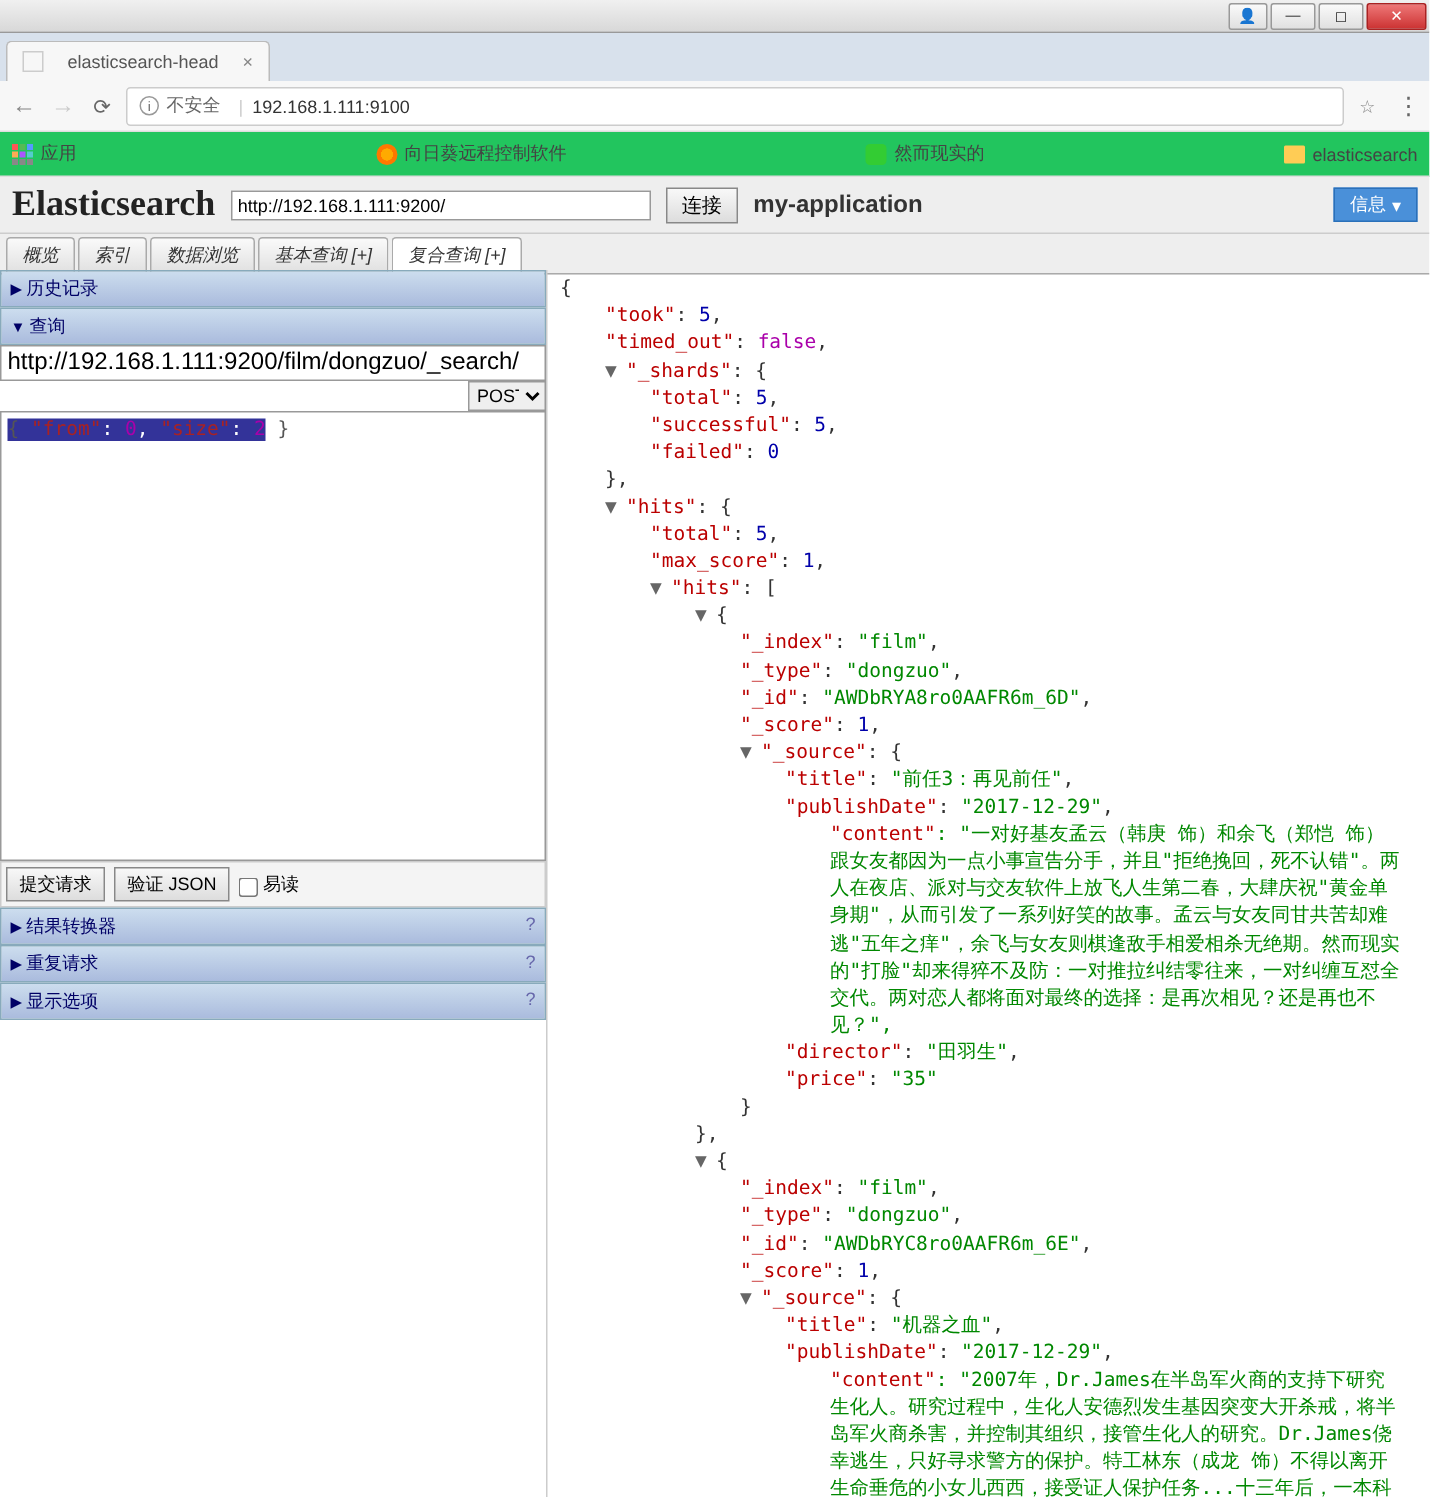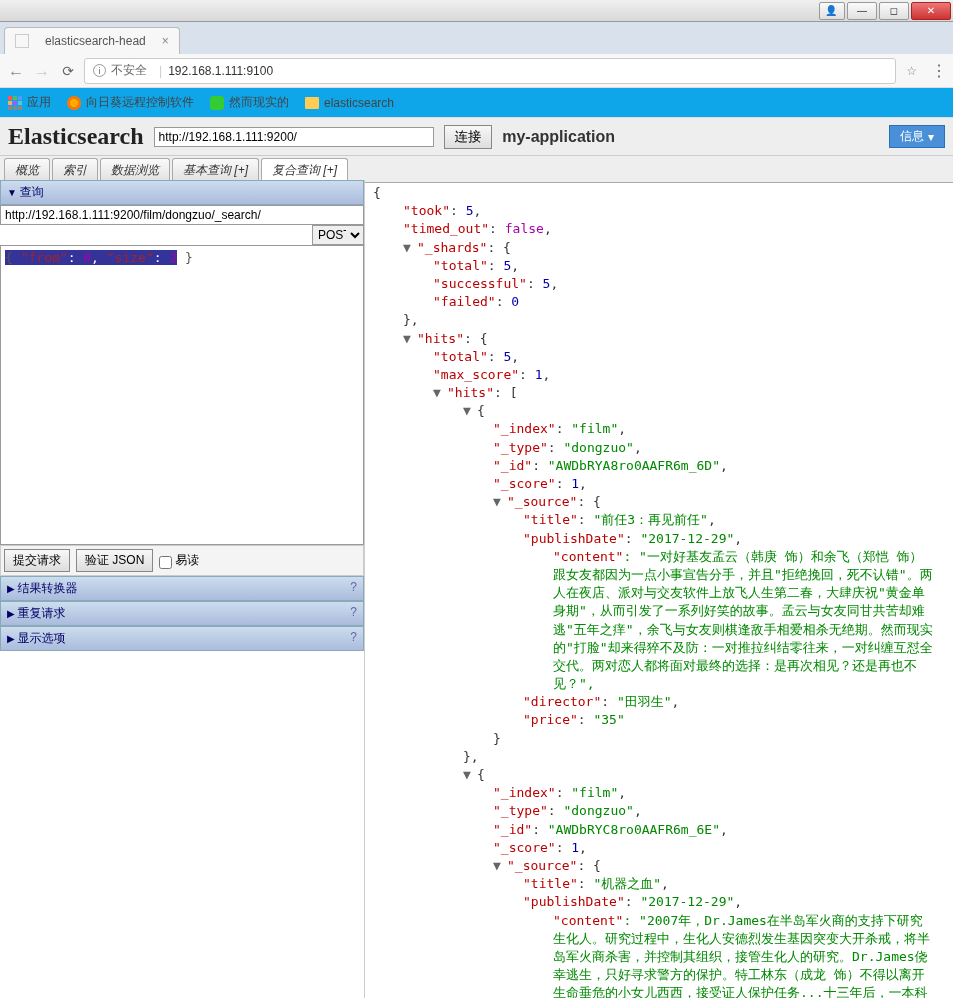--- a/index.html
+++ b/index.html
@@ -22,21 +22,21 @@
 .url-bar .nav-icon { color: #888; font-size: 16px; width: 20px; text-align: center; }
 .url-bar .reload { color: #666; font-size: 14px; }
 .url-input { flex: 1; border: 1px solid #ccc; border-radius: 3px; height: 26px; display: flex; align-items: center; padding: 0 8px; background: #fff; color: #333; }
 .url-input .info { border: 1px solid #999; border-radius: 50%; width: 13px; height: 13px; display: inline-flex; align-items: center; justify-content: center; font-size: 9px; margin-right: 5px; color: #666; }
 .url-input .insecure { color: #666; margin-right: 6px; }
 .url-input .sep { color: #ccc; margin: 0 6px; }
 .star { color: #888; margin-left: 4px; }
 .dots { color: #666; font-size: 16px; margin-left: 8px; }
 
 
-.bookmark-bar { background: #0ea5e9; border-bottom: 1px solid #ddd; height: 30px; display: flex; align-items: center; padding: 0 8px; gap: 16px; color: #444; }
+.bookmark-bar { background: #22c55e; border-bottom: 1px solid #ddd; height: 30px; display: flex; align-items: center; padding: 0 8px; gap: 16px; color: #444; justify-content: space-between; }
 .bookmark-bar .bm { display: flex; align-items: center; gap: 5px; }
 .bm-apps { display: grid; grid-template-columns: repeat(3,4px); grid-template-rows: repeat(3,4px); gap: 1px; }
 .bm-apps div { background: #888; }
 .bm-apps div:nth-child(1){background:#f55}.bm-apps div:nth-child(2){background:#5b5}.bm-apps div:nth-child(3){background:#59f}
 .bm-apps div:nth-child(4){background:#fa5}.bm-apps div:nth-child(5){background:#a5f}.bm-apps div:nth-child(6){background:#5cc}
 .sunflower { width: 14px; height: 14px; background: radial-gradient(#fa0 40%, #f70 42%); border-radius: 50%; }
 .wechat { width: 14px; height: 14px; background: #3c3; border-radius: 3px; }
 .folder { width: 14px; height: 12px; background: #fc5; border-radius: 1px; }
 
 
@@ -53,21 +53,21 @@
 .nav-tabs { background: #eee; border-bottom: 1px solid #aaa; padding: 2px 4px 0; display: flex; gap: 2px; }
 .nav-tab { border: 1px solid #aaa; border-bottom: none; background: linear-gradient(#fafafa,#e0e0e0); padding: 3px 10px; color: #333; border-radius: 3px 3px 0 0; font-style: italic; }
 .nav-tab.active { background: #fff; }
 
 .main { display: flex; position: absolute; top: 62px; left: 0; right: 0; bottom: 0; }
 .left-panel { width: 365px; border-right: 1px solid #ccc; display: flex; flex-direction: column; }
 .section-header { background: linear-gradient(#cde,#abd); border: 1px solid #8ab; padding: 3px 6px; color: #006; font-size: 12px; }
 .section-header.collapsed::before { content: "▶ "; font-size: 10px; }
 .section-header.expanded::before { content: "▼ "; font-size: 10px; }
 .option-row .q { float: right; color: #66a; }
-.query-url { width: 100%; border: 1px solid #999; padding: 2px 4px; font-size: 12px; margin: 0; }
+.query-url { width: 100%; border: 1px solid #999; padding: 2px 4px; font-size: 16px; margin: 0; }
 .method-row { display: flex; justify-content: flex-end; background: #fff; }
 .method-select { border: 1px solid #999; padding: 1px; width: 52px; font-size: 12px; }
 .editor { flex: 0 0 300px; border: 1px solid #999; background: #fff; padding: 4px; font-family: monospace; font-size: 13px; line-height: 1.3; overflow: auto; }
 .editor .sel { background: #339; color: #fff; }
 .editor .brace { color: #555; }
 .editor .key { color: #a22; }
 .editor .num { color: #a0a; }
 .btn-row { display: flex; align-items: center; gap: 6px; padding: 3px; background: #f4f4f4; border: 1px solid #ccc; }
 .btn-row button { border: 1px solid #888; background: linear-gradient(#f8f8f8,#ddd); padding: 2px 8px; font-size: 12px; }
 .btn-row label { display: flex; align-items: flex-end; gap: 3px; }
@@ -152,20 +152,21 @@
   <div class="nav-tabs">
     <div class="nav-tab">概览</div>
     <div class="nav-tab">索引</div>
     <div class="nav-tab">数据浏览</div>
     <div class="nav-tab">基本查询 [+]</div>
     <div class="nav-tab active">复合查询 [+]</div>
   </div>
 
   <div class="main">
     <div class="left-panel">
+      <div class="section-header collapsed">历史记录</div>
       <div class="section-header expanded">查询</div>
       <input class="query-url" value="http://192.168.1.111:9200/film/dongzuo/_search/" style="">
       <div class="method-row">
         <select class="method-select"><option>POST</option></select>
       </div>
       <div class="editor"><span class="sel"><span class="brace">{</span>
   <span class="key">"from"</span>: <span class="num">0</span>,
   <span class="key">"size"</span>: <span class="num">2</span></span>
 <span class="brace">}</span></div>
       <div class="btn-row">

